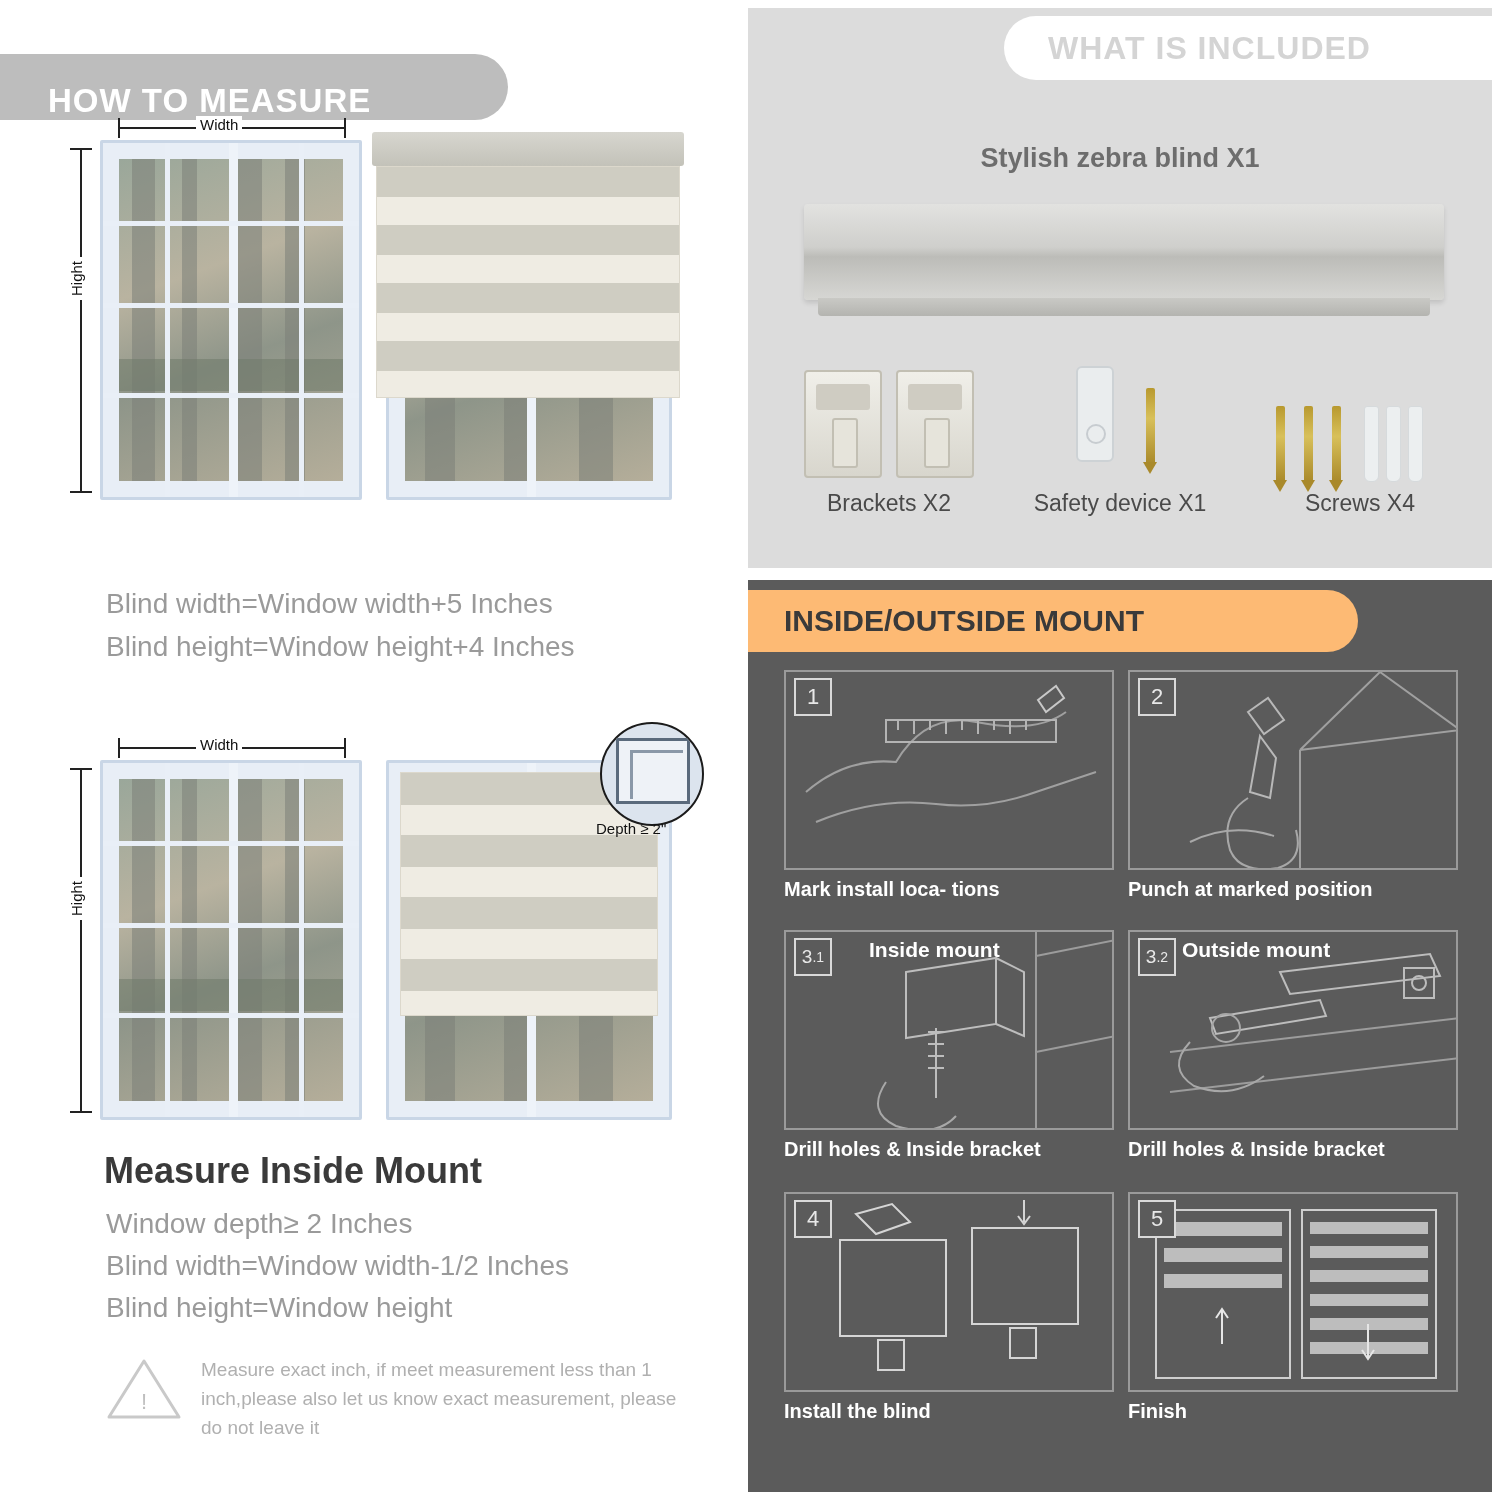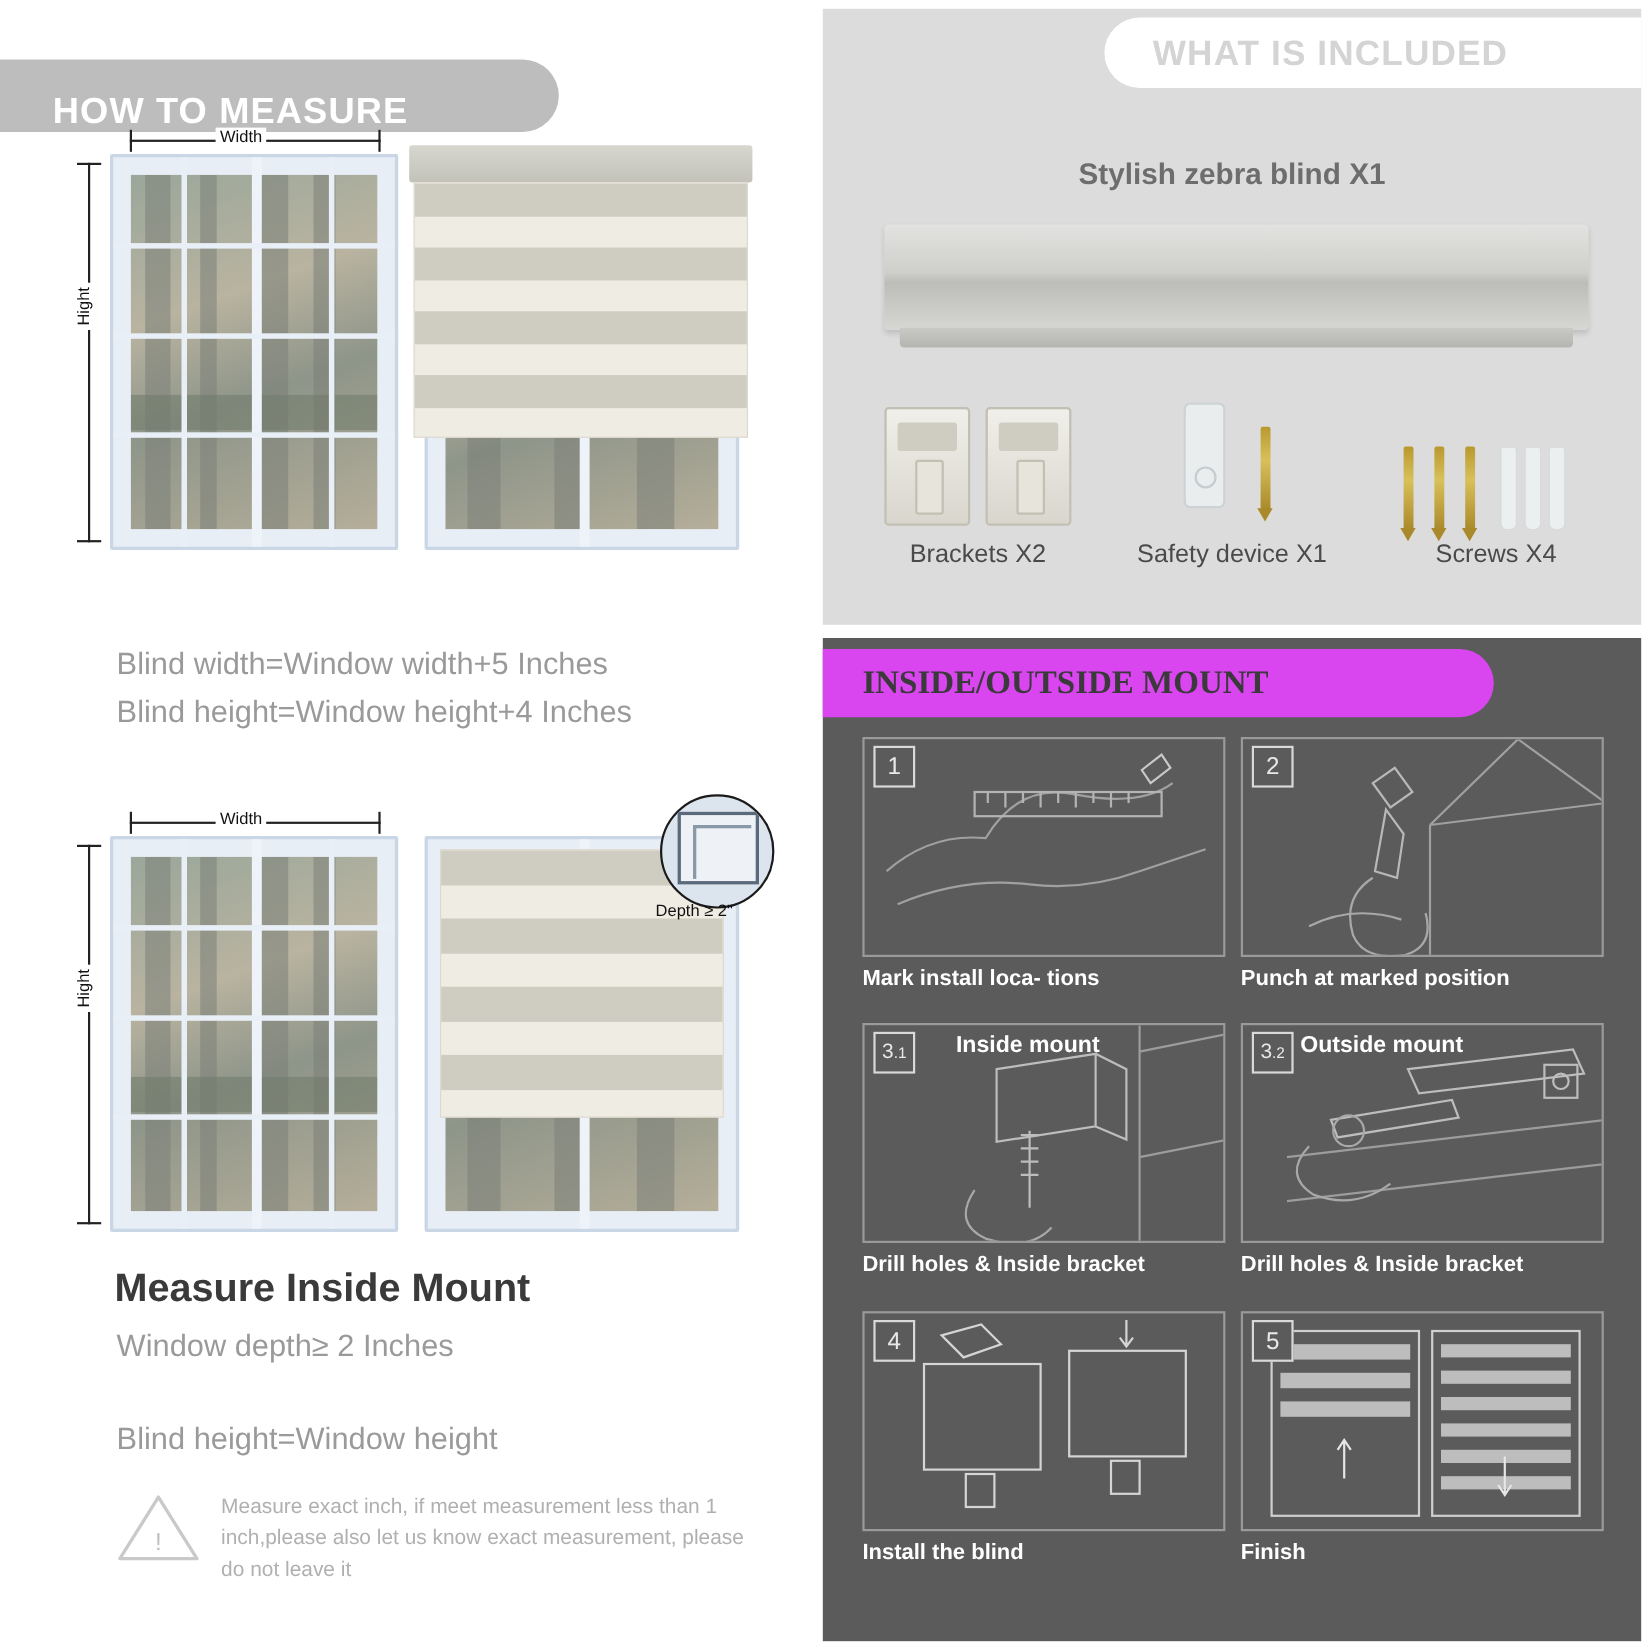--- a/index.html
+++ b/index.html
@@ -126,22 +126,22 @@
   .anchor{
     position:absolute;width:13px;height:74px;background:#eceff0;
     border:1px solid #d6dadc;border-radius:3px 3px 6px 6px;
   }
 
   
   .mount-panel{
     position:absolute;left:8px;top:580px;width:744px;height:912px;background:#5b5b5b;
   }
   .mount-tab{
-    position:absolute;left:0;top:10px;width:610px;height:62px;background:#d946ef;
-    border-radius:0 34px 34px 0;display:flex;align-items:center;font-family:Liberation Serif, serif;
+    position:absolute;left:0;top:10px;width:610px;height:62px;background:#fdba74;
+    border-radius:0 34px 34px 0;display:flex;align-items:center;
   }
   .mount-tab span{margin-left:36px;color:#3a3a3a;font-size:30px;font-weight:bold;}
   .step{
     position:absolute;background:#5b5b5b;border:2px solid #9a9a9a;box-sizing:border-box;
     overflow:hidden;
   }
   .step-num{
     position:absolute;left:8px;top:6px;width:34px;height:34px;border:2px solid #d9d9d9;
     color:#e8e8e8;font-size:22px;display:flex;align-items:center;justify-content:center;
     background:#5b5b5b;z-index:3;
@@ -257,20 +257,21 @@
     </div>
 
     <div style="position:absolute;left:600px;top:722px;width:100px;height:100px;border:2px solid #1b1b1b;border-radius:50%;background:#dce4ee;overflow:hidden;">
       <div style="position:absolute;left:14px;top:14px;width:74px;height:66px;border:3px solid #5a6a7c;box-sizing:border-box;background:#eef2f7;"></div>
       <div style="position:absolute;left:28px;top:26px;width:50px;height:46px;border-left:3px solid #8a98a8;border-top:3px solid #8a98a8;"></div>
     </div>
     <div style="position:absolute;left:596px;top:820px;font-size:15px;color:#111;">Depth ≥ 2"</div>
 
     <div class="heading" style="left:104px;top:1150px;">Measure Inside Mount</div>
     <div class="line-txt" style="left:106px;top:1208px;">Window depth≥ 2 Inches</div>
+    <div class="line-txt" style="left:106px;top:1250px;">Blind width=Window width-1/2 Inches</div>
     <div class="line-txt" style="left:106px;top:1292px;">Blind height=Window height</div>
 
     <div class="note-wrap">
       <div class="warn-tri">
         <svg width="78" height="68" viewBox="0 0 78 68">
           <polygon points="39,6 74,62 4,62" fill="none" stroke="#c9c9c9" stroke-width="3" stroke-linejoin="round"></polygon>
           <text x="39" y="54" font-size="22" fill="#bfbfbf" text-anchor="middle" font-family="Liberation Sans, sans-serif">!</text>
         </svg>
       </div>
       <div class="note-txt">Measure exact inch, if meet measurement less than 1 inch,please also let us know exact measurement, please do not leave it</div>

